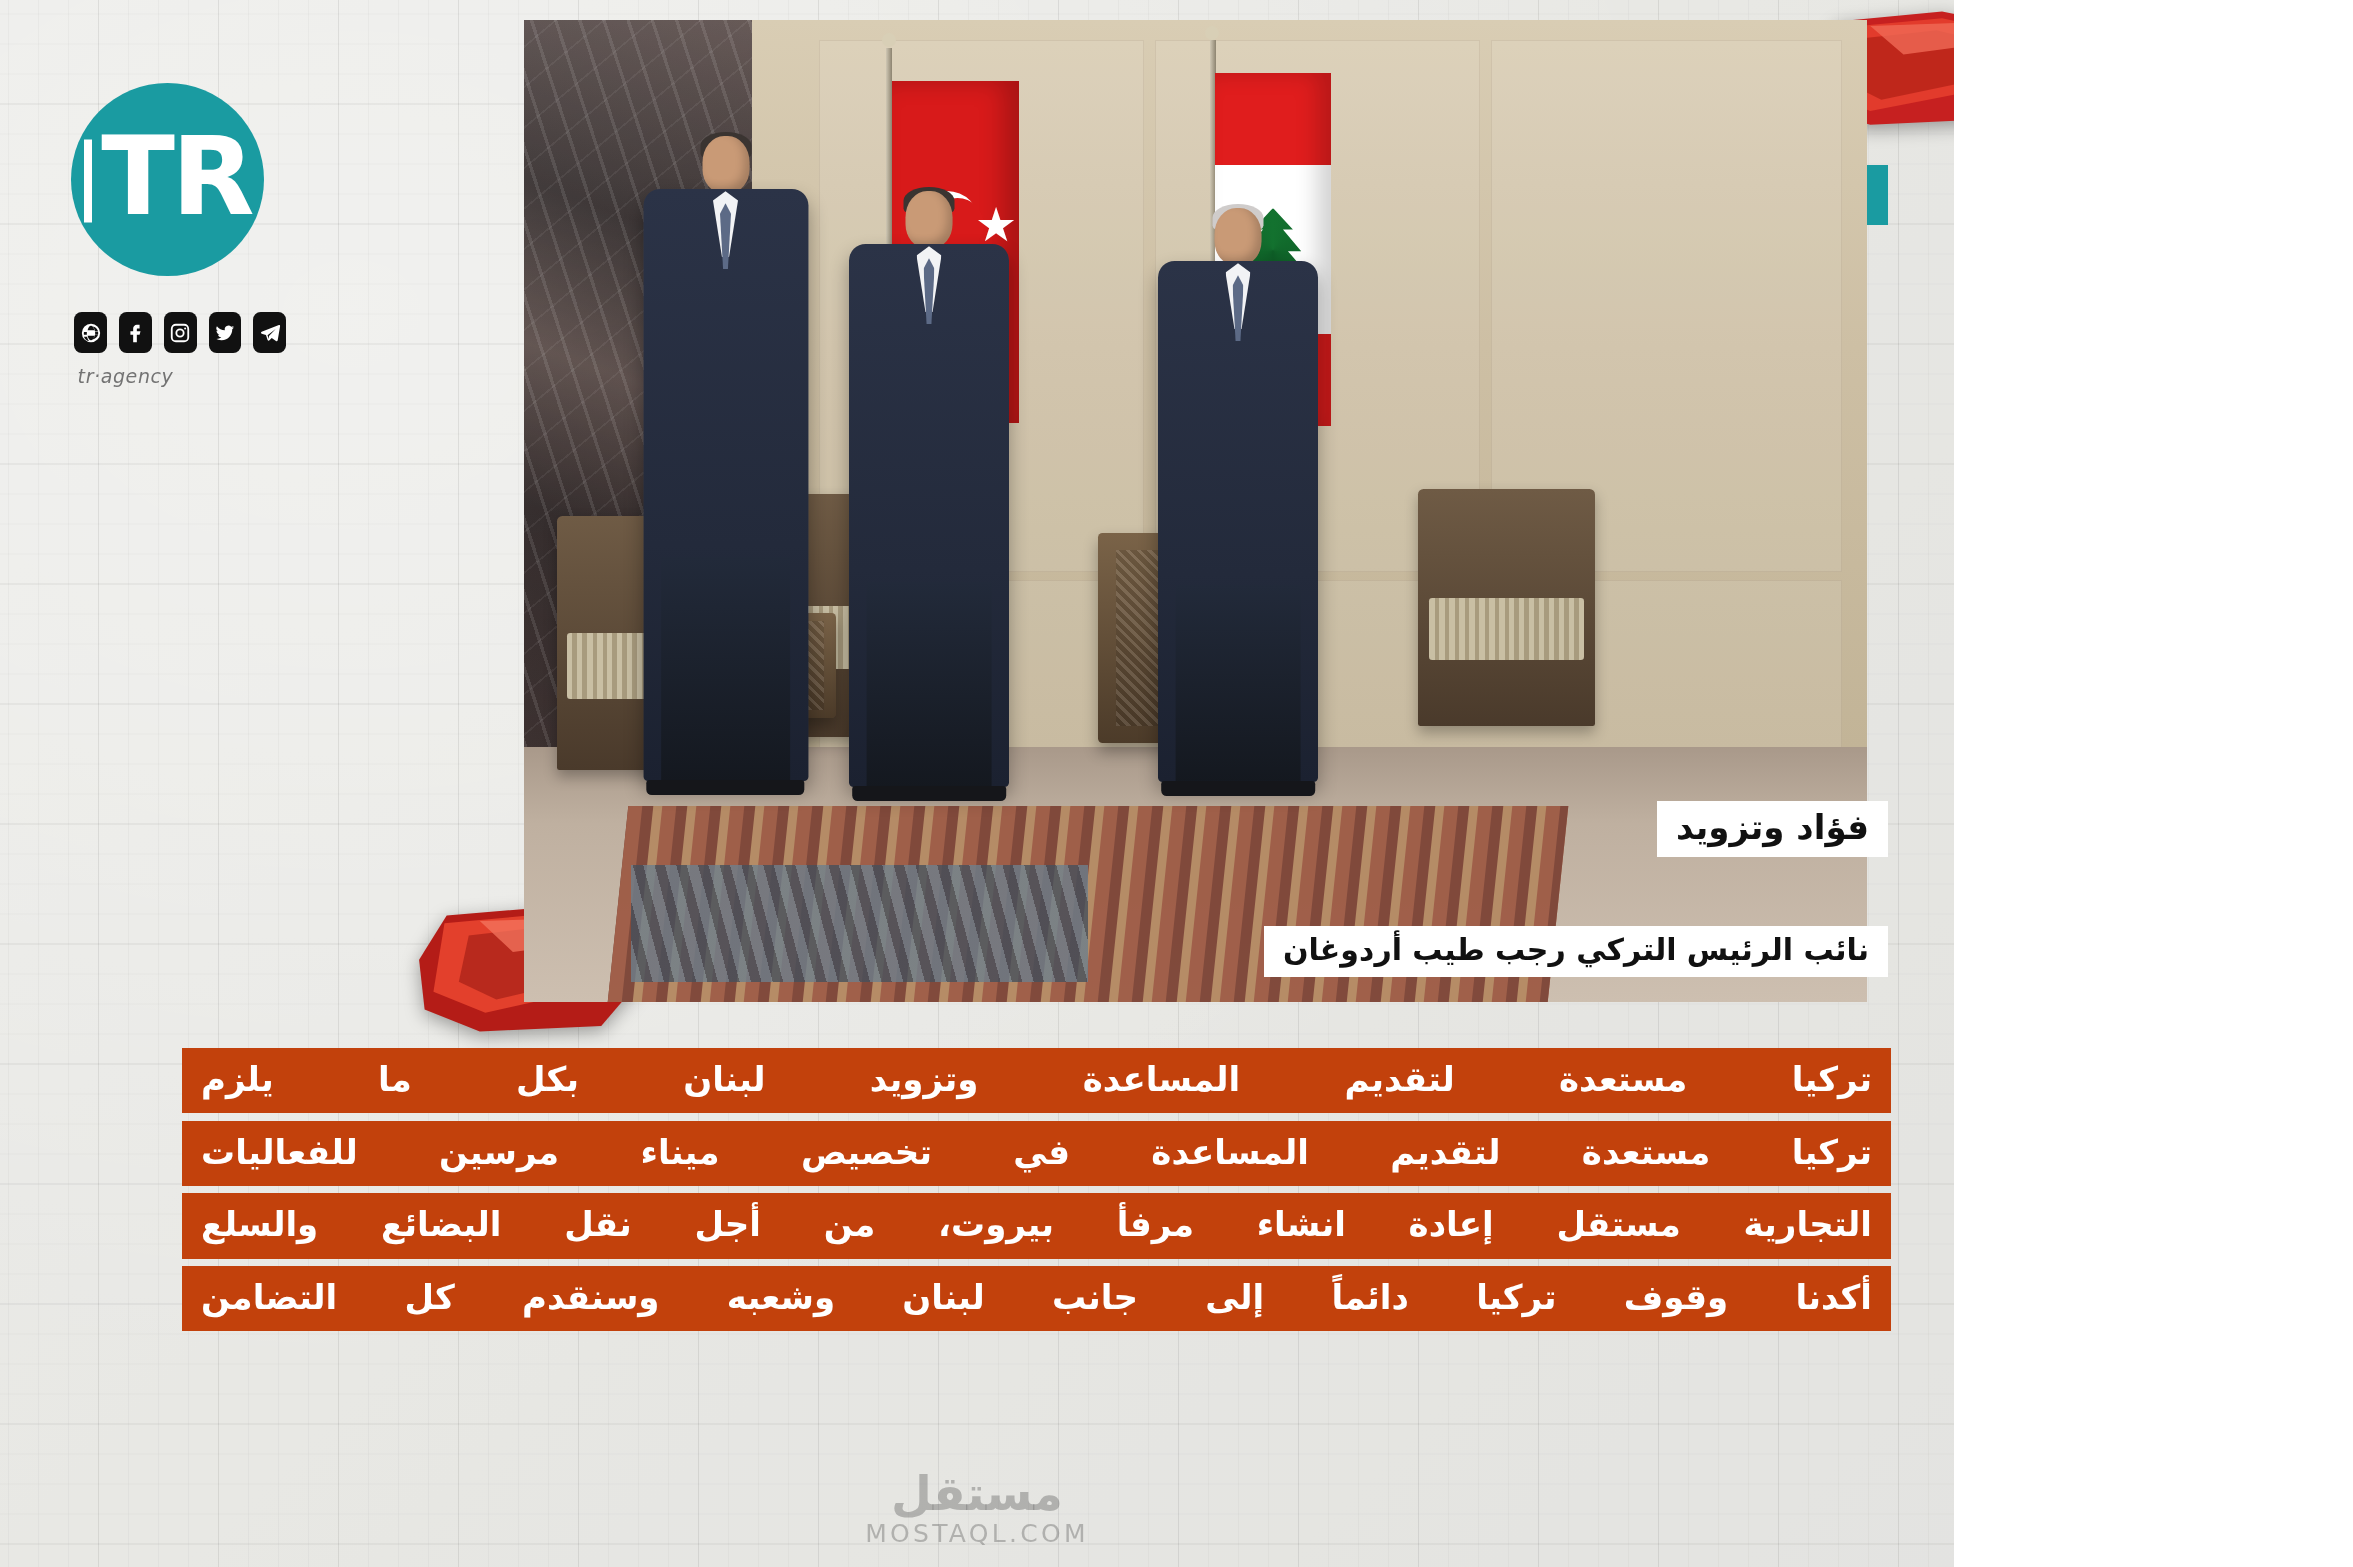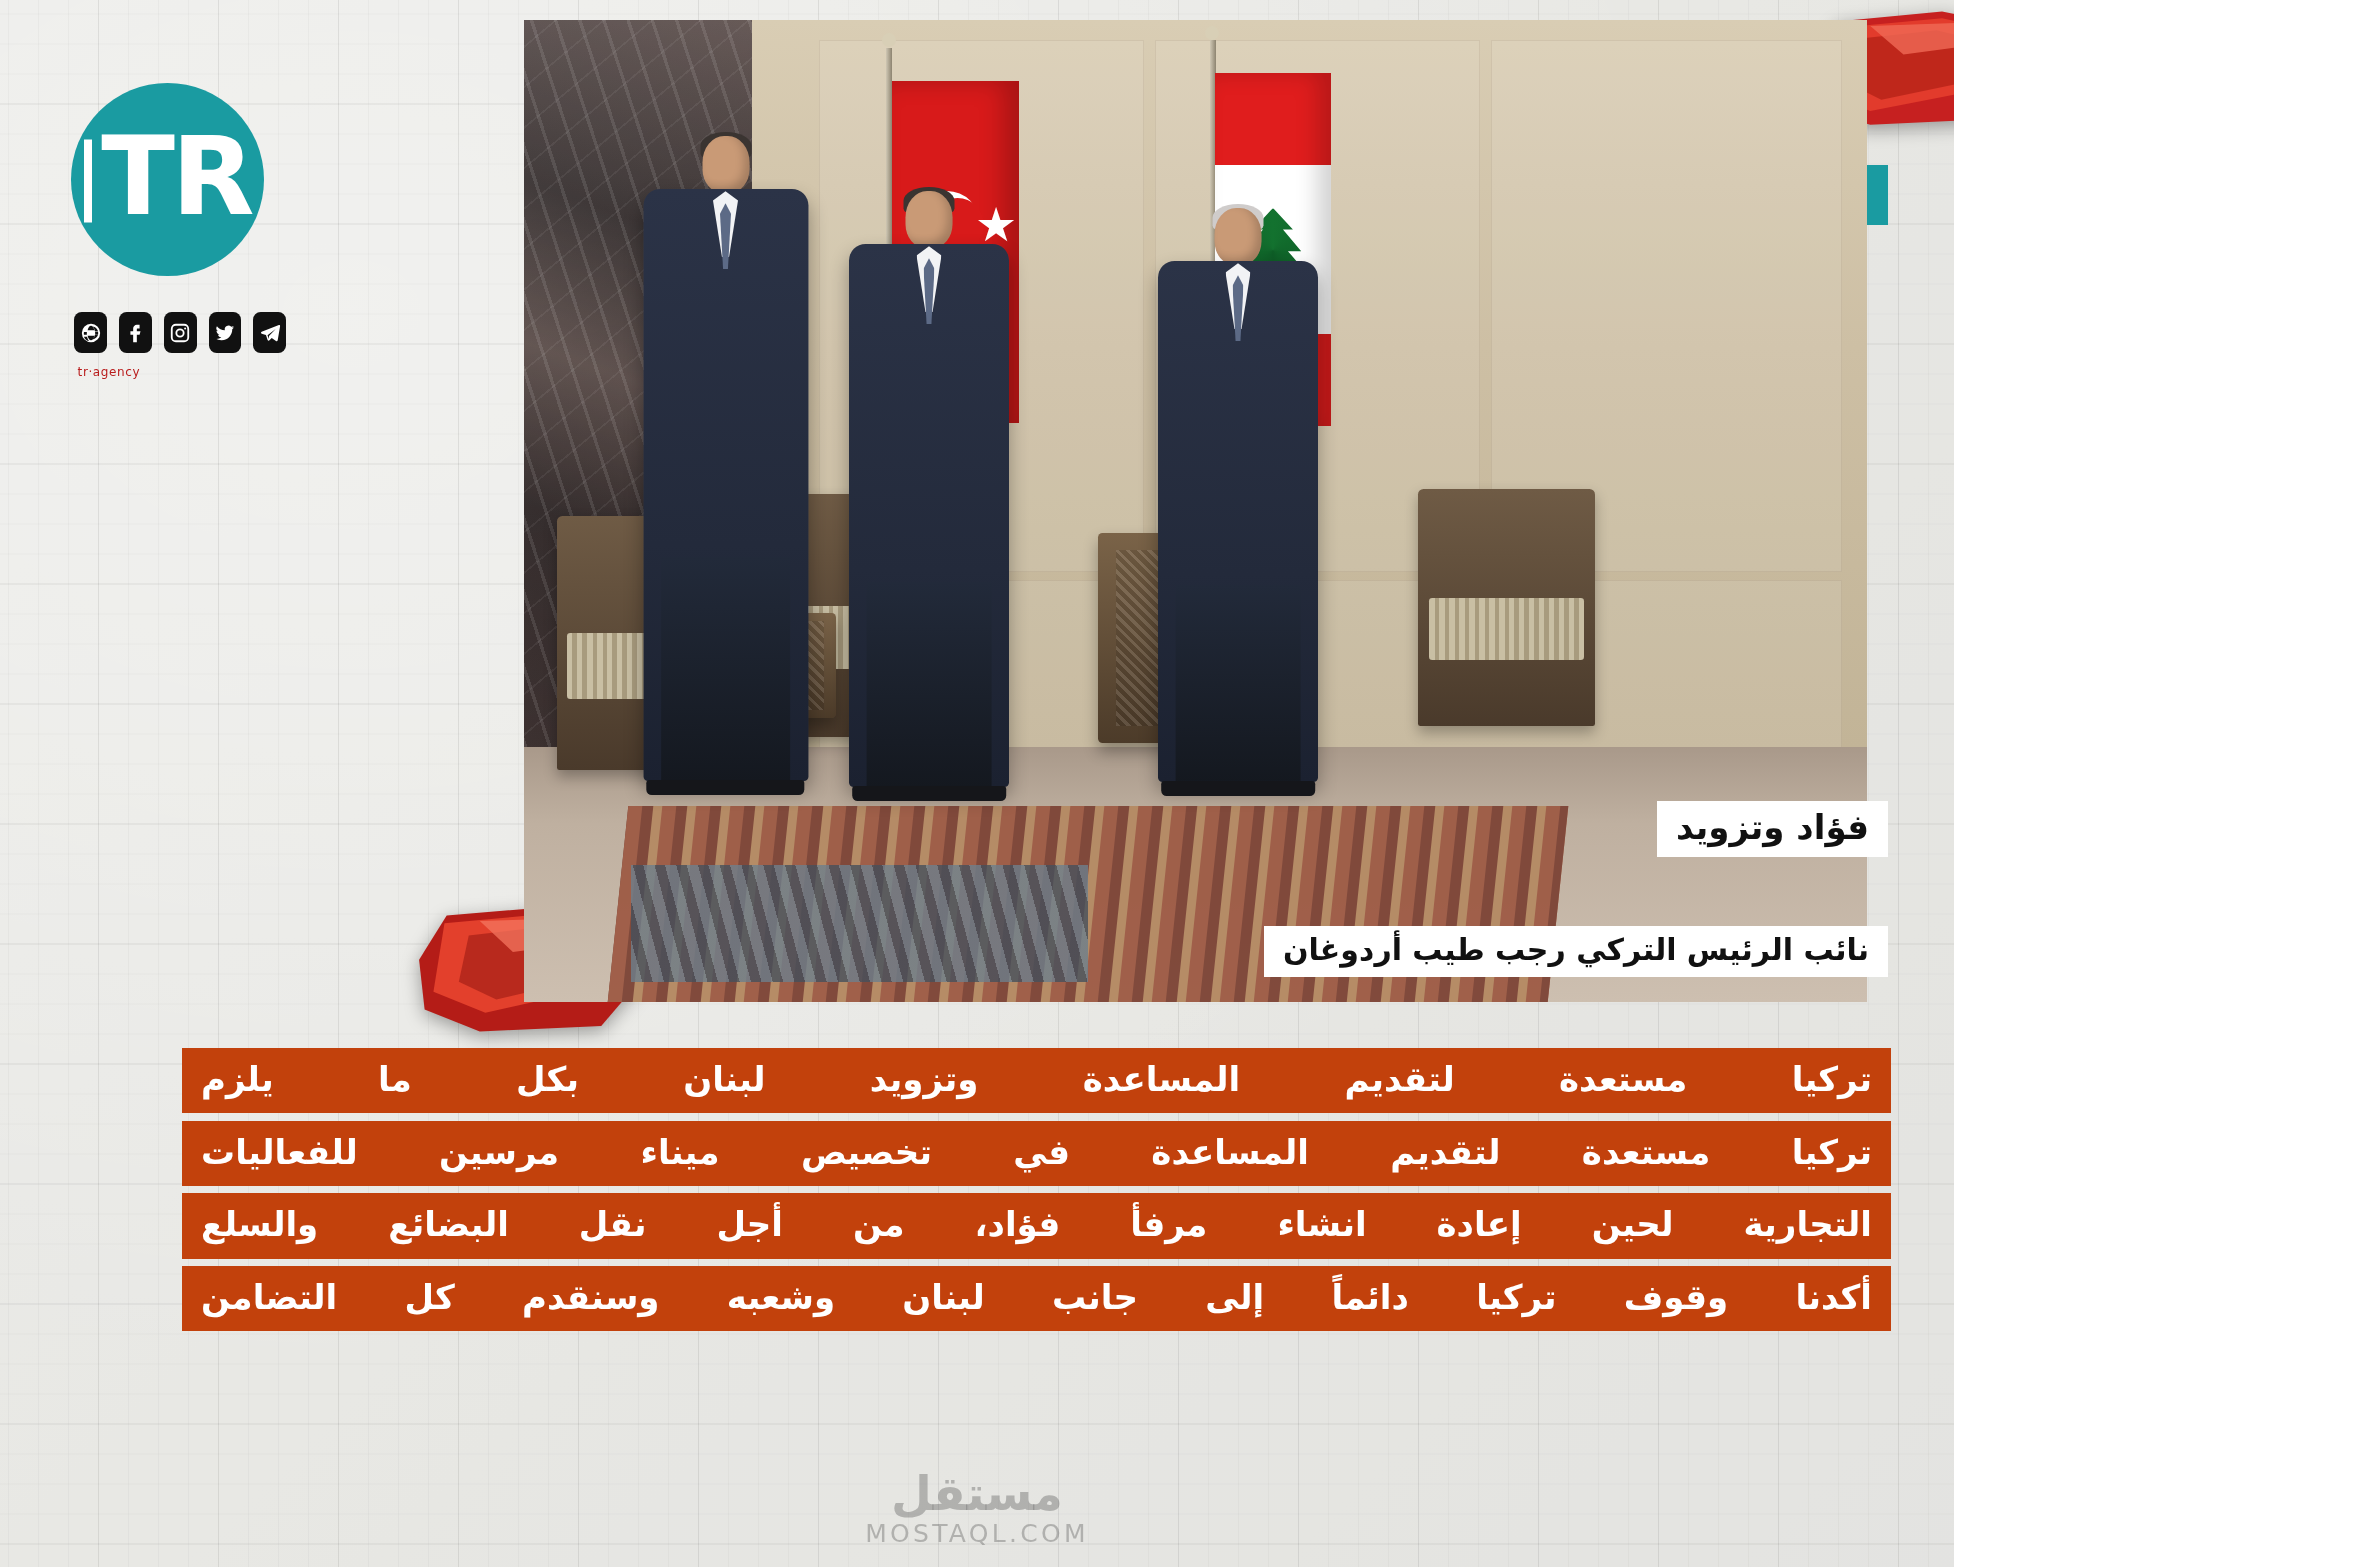--- a/index.html
+++ b/index.html
@@ -95,24 +95,25 @@
     display: flex;
     align-items: center;
     justify-content: center;
     font-size: 21px;
     line-height: 1;
   }
   .social-btn svg { width: 22px; height: 22px; fill: #ffffff; }
   .handle {
     margin-top: 12px;
     padding-left: 6.6px;
-    color: #b91c1c;
-    font-size: 12px;
+    color: #737373;
+    font-size: 19px;
     letter-spacing: 0.6px;
     font-family: "DejaVu Sans", "Liberation Sans", sans-serif;
+    font-style: italic;
   }
 
   
   .location-badge {
     position: absolute;
     right: 66px;
     top: 165px;
     background: #1a9ba1;
     color: #ffffff;
     font-size: 30px;
@@ -526,21 +527,21 @@
       </div>
     </div>
   </div>
 
   <div class="caption name" style="right:66px; top:801px;">فؤاد وتزويد</div>
   <div class="caption title" style="right:66px; top:926px;">نائب الرئيس التركي رجب طيب أردوغان</div>
 
   <div class="headlines">
     <div class="headline wide">تركيا مستعدة لتقديم المساعدة وتزويد لبنان بكل ما يلزم</div>
     <div class="headline">تركيا مستعدة لتقديم المساعدة في تخصيص ميناء مرسين للفعاليات</div>
-    <div class="headline">التجارية لحين إعادة انشاء مرفأ فؤاد، من أجل نقل البضائع والسلع</div>
+    <div class="headline">التجارية مستقل إعادة انشاء مرفأ بيروت، من أجل نقل البضائع والسلع</div>
     <div class="headline">أكدنا وقوف تركيا دائماً إلى جانب لبنان وشعبه وسنقدم كل التضامن</div>
   </div>
 
   <div class="watermark">
     <div class="wm-main">مستقل</div>
     <div class="wm-sub">MOSTAQL.COM</div>
   </div>
 
 </div>
 

